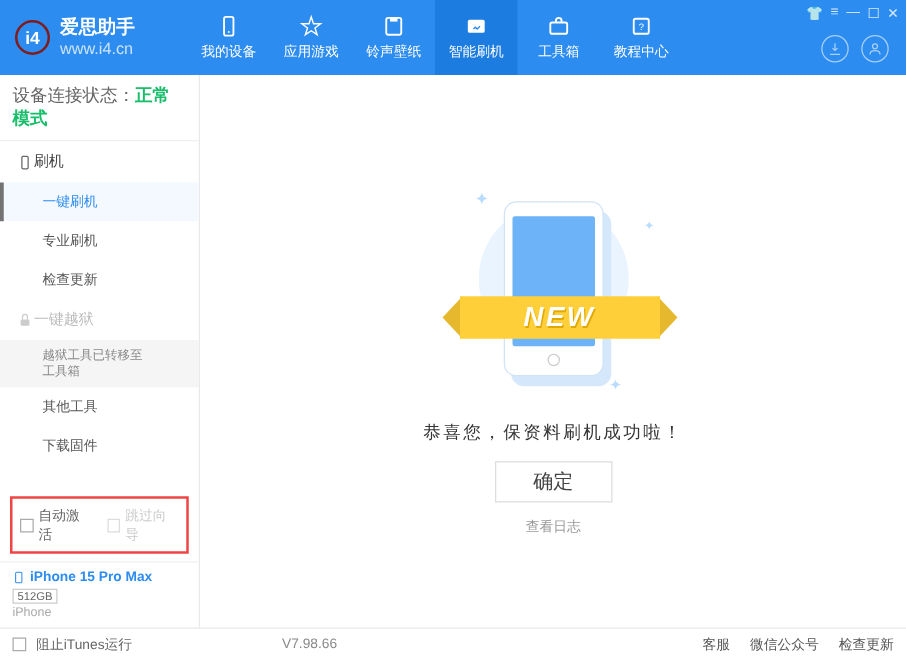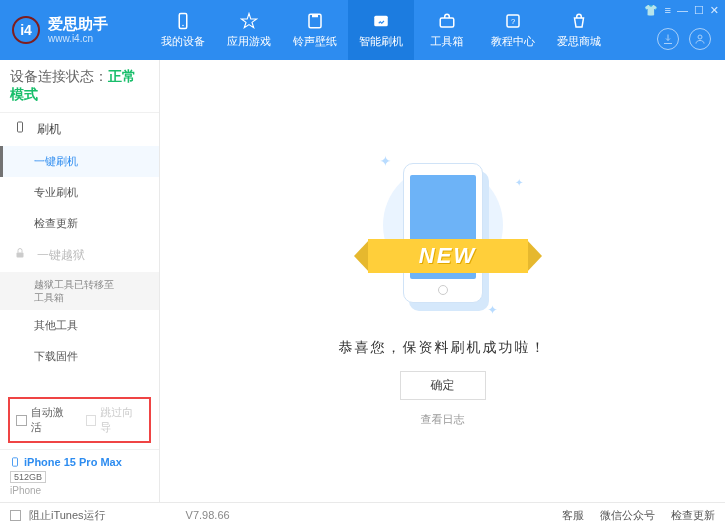--- a/index.html
+++ b/index.html
@@ -3,37 +3,37 @@
 <meta charset="utf-8">
 <style>
 * { margin: 0; padding: 0; box-sizing: border-box; font-family: "Microsoft YaHei", Arial, sans-serif; }
 body { width: 725px; height: 527px; background: #fff; overflow: hidden; font-size: 12px; }
 
 
 .header { height: 60px; background: #2d8cf0; display: flex; align-items: center; position: relative; }
 .logo-block { width: 150px; display: flex; align-items: center; padding-left: 12px; }
 .logo-circle { width: 28px; height: 28px; border: 2px solid #7f1d1d; border-radius: 50%; display: flex; align-items: center; justify-content: center; color: #fff; font-weight: bold; font-size: 14px; margin-right: 8px; }
 .logo-text { color: #fff; font-size: 15px; font-weight: bold; line-height: 1.1; }
-.logo-sub { color: #cbe3fb; font-size: 10px; }
+.logo-sub { color: #cbe3fb; font-size: 13px; }
 .nav { display: flex; height: 100%; }
 .nav-item { width: 66px; height: 100%; display: flex; flex-direction: column; align-items: center; justify-content: center; color: #fff; font-size: 11px; cursor: pointer; gap: 4px; }
 .nav-item.active { background: #1c7ce0; }
 .nav-icon { width: 18px; height: 18px; }
 .title-icons { position: absolute; top: 4px; right: 6px; display: flex; gap: 6px; color: #d4e8ff; font-size: 11px; }
 .title-icons span { cursor: pointer; }
 .right-circles { position: absolute; right: 14px; bottom: 10px; display: flex; gap: 10px; }
 .circle-icon { width: 22px; height: 22px; border: 1.5px solid #a9d0f9; border-radius: 50%; display: flex; align-items: center; justify-content: center; }
 
 
 .body { display: flex; height: 442px; }
 .sidebar { width: 160px; border-right: 1px solid #e9e9e9; display: flex; flex-direction: column; }
 .status-bar { padding: 8px 10px; font-size: 14px; color: #666; border-bottom: 1px solid #f0f0f0; }
 .status-mode { color: #19be6b; font-weight: bold; }
 .menu { flex: 1; overflow-y: auto; }
-.menu-section { padding: 8px 14px; font-size: 12px; color: #444; display: flex; align-items: flex-start; gap: 11px; }
+.menu-section { padding: 8px 14px; font-size: 12px; color: #444; display: flex; align-items: center; gap: 1px; }
 .menu-section.locked { color: #bbb; }
 .menu-item { padding: 8px 14px 8px 34px; font-size: 11px; color: #555; cursor: pointer; }
 .menu-item.active { color: #2d8cf0; background: #f3f9ff; border-left: 3px solid #737373; padding-left: 31px; }
 .menu-item.gray { background: #f5f5f5; color: #888; font-size: 10px; line-height: 1.3; padding: 6px 14px 6px 34px; white-space: pre-line; }
 .checkbox-row { border: 2px solid #ef4444; margin: 6px 8px; padding: 6px 6px; display: flex; gap: 12px; font-size: 11px; color: #666; }
 .cb { display: flex; align-items: center; gap: 4px; }
 .cb.disabled { color: #ccc; }
 .cb-box { width: 11px; height: 11px; border: 1px solid #aaa; background: #fff; }
 .cb.disabled .cb-box { border-color: #ddd; }
 .device-info { padding: 6px 10px; border-top: 1px solid #f0f0f0; }
@@ -48,28 +48,28 @@
 .phone-body { width: 80px; height: 140px; background: #fff; border: 1px solid #d0e3f7; border-radius: 10px; position: absolute; top: 28px; left: 55px; box-shadow: 6px 8px 0 #d5e8fb; }
 .phone-screen { width: 66px; height: 104px; background: #6db3f7; border-radius: 2px; position: absolute; top: 40px; left: 62px; }
 .phone-home { width: 10px; height: 10px; border: 1px solid #ccc; border-radius: 50%; position: absolute; top: 150px; left: 90px; }
 .ribbon { position: absolute; top: 100px; left: 10px; width: 180px; height: 42px; }
 .ribbon-body { width: 160px; height: 34px; background: #ffcf3a; position: absolute; left: 10px; top: 4px; display: flex; align-items: center; justify-content: center; color: #fff; font-weight: 900; font-size: 22px; letter-spacing: 2px; font-style: italic; text-shadow: 1px 1px 0 #e0a800; }
 .ribbon-tail { position: absolute; width: 0; height: 0; border-top: 17px solid transparent; border-bottom: 17px solid transparent; top: 4px; }
 .ribbon-tail.left { left: -4px; border-right: 16px solid #e6b82e; }
 .ribbon-tail.right { right: -4px; border-left: 16px solid #e6b82e; }
 .sparkle { position: absolute; color: #b9dcff; }
 .success-text { margin-top: 14px; font-size: 14px; color: #333; letter-spacing: 2px; }
-.confirm-btn { margin-top: 14px; padding: 5px 30px; border: 1px solid #ddd; background: #fff; font-size: 12px; color: #444; cursor: pointer; }
+.confirm-btn { margin-top: 14px; padding: 5px 30px; border: 1px solid #ddd; background: #fff; font-size: 16px; color: #444; cursor: pointer; }
 .log-link { margin-top: 12px; font-size: 11px; color: #999; cursor: pointer; }
 
 
 .footer { height: 25px; border-top: 1px solid #e9e9e9; display: flex; align-items: center; font-size: 11px; color: #666; padding: 0 10px; }
 .footer .cb-box { margin-right: 4px; }
 .footer-right { margin-left: auto; display: flex; gap: 16px; color: #555; }
-.version { margin-left: 80px; color: #888; }
+.version { margin-left: 120px; color: #888; }
 .menu-icon { width: 12px; height: 12px; fill: #888; }
 </style>
 </head>
 <body>
 
 <div class="header">
   <div class="logo-block">
     <div class="logo-circle">i4</div>
     <div>
       <div class="logo-text">爱思助手</div>
@@ -110,26 +110,20 @@
           <path d="M9 8V6a3 3 0 016 0v2" fill="none" stroke="#fff" stroke-width="2"></path>
         </svg>
         <span>工具箱</span>
       </div>
       <div class="nav-item">
         <svg class="nav-icon" viewBox="0 0 24 24">
           <rect x="4" y="4" width="16" height="16" rx="2" fill="none" stroke="#fff" stroke-width="2"></rect>
           <text x="12" y="16" text-anchor="middle" fill="#fff" font-size="10">?</text>
         </svg>
         <span>教程中心</span>
-      </div>
-      <div class="nav-item">
-        <svg class="nav-icon" viewBox="0 0 24 24">
-          <path d="M6 8h12l-2 12H8z M9 8V6a3 3 0 016 0v2" fill="none" stroke="#fff" stroke-width="2"></path>
-        </svg>
-        <span>爱思商城</span>
       </div>
     </div>
   <div class="title-icons">
     <span>👕</span>
     <span>≡</span>
     <span>—</span>
     <span>☐</span>
     <span>✕</span>
   </div>
   <div class="right-circles">

